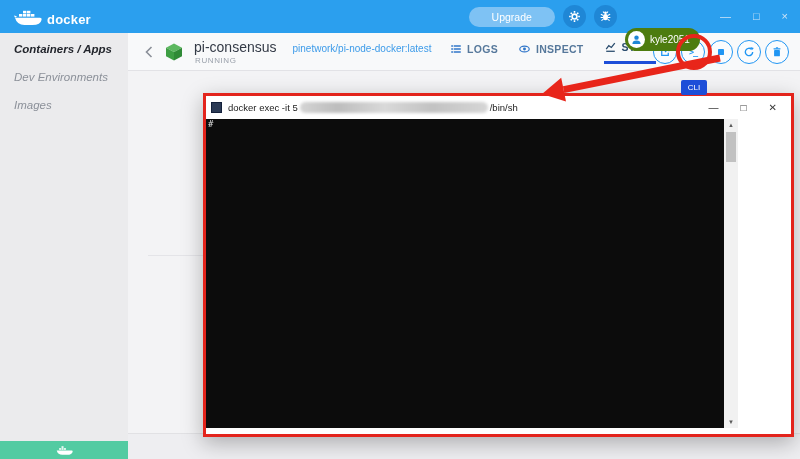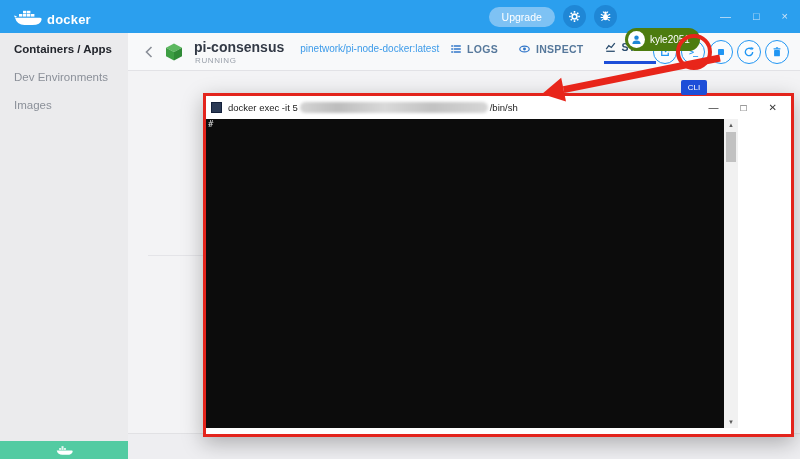--- a/index.html
+++ b/index.html
@@ -11,54 +11,54 @@
   
   .app-header {
     position:absolute; left:0; top:0; width:800px; height:33px;
     background:#2b9fee; display:flex; align-items:center; z-index:5;
   }
   .brand { display:flex; align-items:flex-end; gap:5px; margin-left:14px; }
   .brand-text { color:#fff; font-size:13px; font-weight:bold; letter-spacing:.2px; }
   .header-right { position:absolute; right:8px; top:0; height:33px; display:flex; align-items:center; gap:8px; }
   .upgrade-btn {
     background:#7ec2f4; color:#fff; font-size:10.5px; border:none;
-    border-radius:11px; padding:4px 13px; cursor:pointer;
+    border-radius:11px; padding:4px 23px; cursor:pointer;
   }
   .hdr-circle {
     width:23px; height:23px; border-radius:50%; background:#1f87d6;
     display:flex; align-items:center; justify-content:center; cursor:pointer;
   }
   .user-pill {
     height:23px; background:#4d7c0f; border-radius:12px; display:flex;
     align-items:center; gap:5px; padding:0 10px 0 3px; cursor:pointer;margin-top:46px;
   }
   .avatar { width:17px; height:17px; border-radius:50%; background:#fff; display:flex; align-items:center; justify-content:center; }
   .user-name { color:#fff; font-size:10px; }
   .win-controls { display:flex; align-items:center; gap:22px; margin-left:12px; margin-right:4px; }
   .win-controls span { color:#cfe4f6; font-size:11px; cursor:pointer; line-height:1; }
   
   .sidebar {
     position:absolute; left:0; top:33px; width:128px; height:408px;
-    background:#ebebed; z-index:2;
+    background:#ebebed; z-index:2;font-style:italic;
   }
   .side-item { padding:6px 0 6px 14px; font-size:11.5px; color:#8b9099; cursor:pointer; margin-top:4px; }
   .side-item.active { font-weight:bold; color:#22252c; }
   .sidebar-footer {
     position:absolute; left:0; top:441px; width:128px; height:18px;
     background:#53cba2; z-index:6; display:flex; align-items:center; justify-content:center;
   }
   
   .main-header {
     position:absolute; left:128px; top:33px; width:672px; height:38px;
     background:#f8f9fa; border-bottom:1px solid #e2e2e6; z-index:2;
   }
   .back-btn { position:absolute; left:16px; top:12px; cursor:pointer; }
   .cube-icon { position:absolute; left:36px; top:9px; }
   .container-title { position:absolute; left:66px; top:6px; display:flex; align-items:baseline; gap:7px; }
-  .container-name { font-size:14px; color:#333a46;font-weight:bold; }
+  .container-name { font-size:14px; color:#333a46; }
   .container-image { font-size:10px; color:#3d9be9; cursor:pointer;padding-left:9px; }
   .container-status { position:absolute; left:67px; top:23px; font-size:8px; color:#9aa1ab; letter-spacing:.6px; }
   .tabs { position:absolute; left:322px; top:8px; display:flex; gap:20px; }
   .tab { display:flex; align-items:center; gap:5px; font-size:10.5px; font-weight:bold; color:#56789b; letter-spacing:.3px; padding-bottom:8px; cursor:pointer; }
   .tab.active { color:#2b4d6e; border-bottom:3px solid #1d4ed8; }
   .actions { position:absolute; right:11px; top:7px; display:flex; gap:4px; }
   .action-btn {
     width:24px; height:24px; border-radius:50%; border:1.5px solid #2196f3;
     background:#fbfcfd; display:flex; align-items:center; justify-content:center; cursor:pointer;
   }

